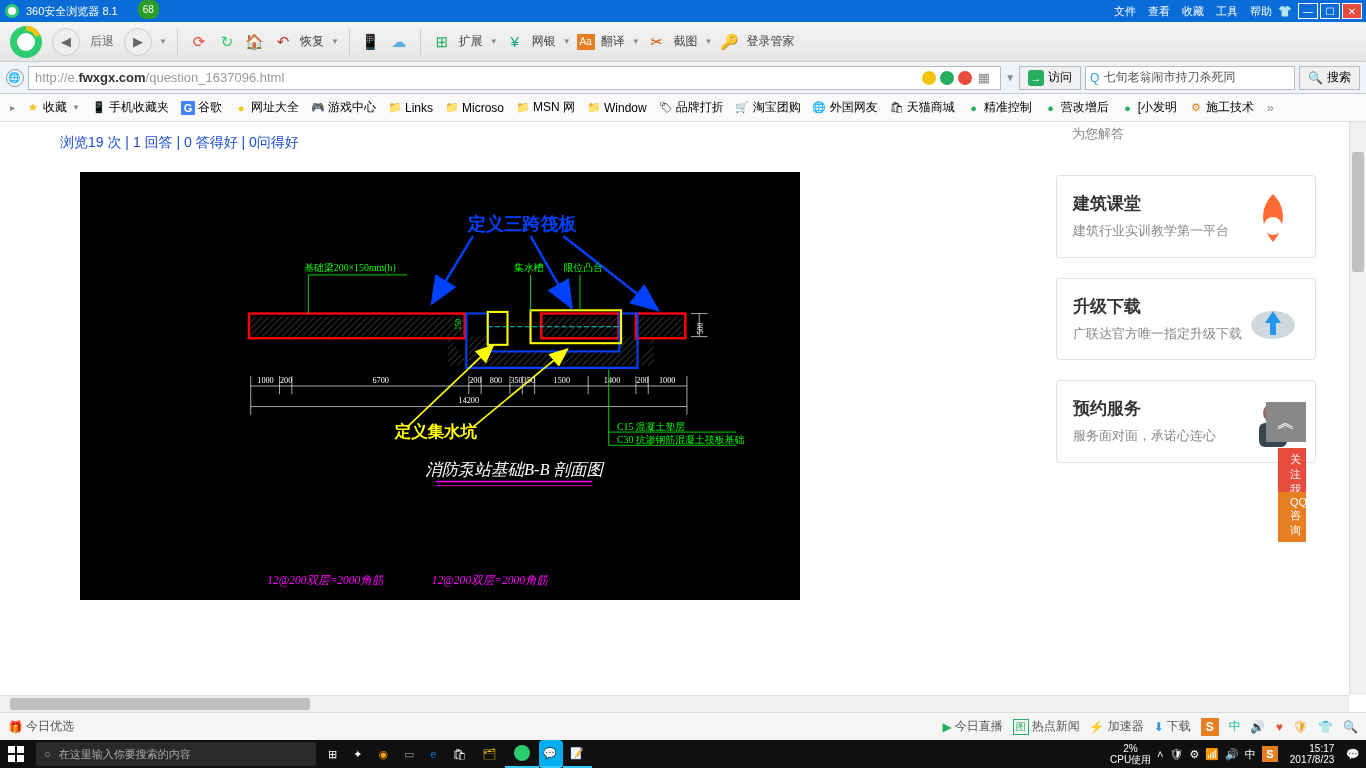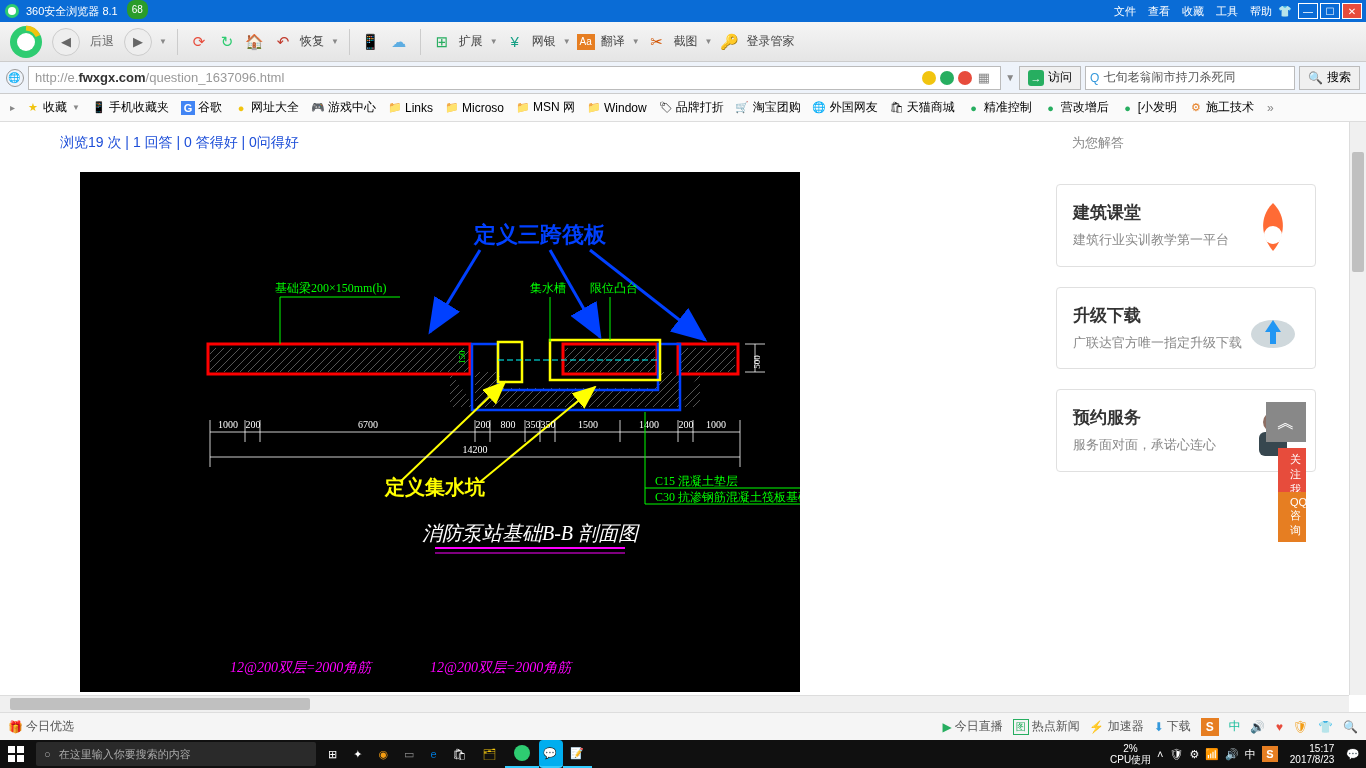--- a/index.html
+++ b/index.html
@@ -1,21 +1,21 @@
 <!DOCTYPE html>
 <html><head>
 <meta charset="utf-8">
 <style>
 * { margin: 0; padding: 0; box-sizing: border-box; font-family: "Microsoft YaHei", sans-serif; }
 body { width: 1366px; height: 768px; overflow: hidden; background: #fff; position: relative; }
 
 
 .titlebar { height: 22px; background: linear-gradient(#0a6cd6, #0a6cd6); display: flex; align-items: center; color: #fff; font-size: 11px; padding: 0 4px; }
 .titlebar .app-icon { width: 16px; height: 16px; margin-right: 6px; }
-.titlebar .badge { background: #2a9c2a; border-radius: 8px; padding: 4px 5px; font-size: 10px; margin-left: 9px; position:relative; top:-2px;}
+.titlebar .badge { background: #2a9c2a; border-radius: 8px; padding: 4px 5px; font-size: 10px; margin-left: 20px; position:relative; top:-2px;}
 .titlebar .spacer { flex: 1; }
 .titlebar .menu-item { padding: 0 6px; cursor: pointer; }
 .titlebar .win-btn { width: 20px; height: 16px; margin-left: 2px; border: 1px solid #fff; display:flex; align-items:center; justify-content:center; font-size:10px;}
 .titlebar .win-close { background: #e74c3c; }
 
 
 .toolbar1 { height: 40px; background: linear-gradient(#f5f5f5, #e5e5e5); border-bottom: 1px solid #ccc; display: flex; align-items: center; padding: 0 6px; gap: 6px; }
 .toolbar1 .big-icon { width: 40px; height: 40px; display:flex; align-items:center; justify-content:center; }
 .toolbar1 .nav-btn { width: 28px; height: 28px; border-radius: 14px; background: #eee; border:1px solid #ccc; display:flex; align-items:center; justify-content:center; font-size:13px; color:#666; cursor:pointer;}
 .toolbar1 .label { font-size: 12px; color:#666; padding: 0 4px; }
@@ -41,25 +41,25 @@
 
 
 .page { position:absolute; top:122px; left:0; right:0; bottom:56px; background:#fff; overflow:hidden;}
 .page .scrollbar-v { position:absolute; right:0; top:0; width:17px; bottom:17px; background:#f0f0f0; border-left:1px solid #ddd;}
 .page .scrollbar-v .thumb { position:absolute; left:2px; right:2px; top:30px; height:120px; background:#c0c0c0; border-radius:2px;}
 .page .scrollbar-h { position:absolute; left:0; right:17px; bottom:0; height:17px; background:#f0f0f0; border-top:1px solid #ddd;}
 .page .scrollbar-h .thumb { position:absolute; top:2px; bottom:2px; left:10px; width:300px; background:#c0c0c0; border-radius:2px;}
 
 .content-wrap { position:absolute; left:20px; top:0; right:20px; bottom:20px; }
 .stats-line { color:#1d4ed8; font-size:14px; padding: 12px 40px 10px; }
-.cad-image { position:absolute; left:60px; top:50px; width:720px; height:520px; background:#000; }
+.cad-image { position:absolute; left:60px; top:50px; width:720px; height:428px; background:#000; }
 .cad-svg { width:100%; height:100%;}
 
 
-.sidebar { position:absolute; right:30px; top:12px; width:260px;}
+.sidebar { position:absolute; right:30px; top:3px; width:260px;}
 .card { border:1px solid #e0e0e0; border-radius:4px; margin-bottom:20px; padding:16px; background:#fff; position:relative; min-height:80px;}
 .card h3 { font-size:17px; font-weight:600; color:#333; margin-bottom:6px;}
 .card p { font-size:13px; color:#888; line-height:1.5;}
 .card .card-ico { position:absolute; right:14px; top:14px; width:56px; height:56px;}
 .top-btn { position:absolute; right:40px; top:280px; width:40px; height:40px; background:#888; color:#fff; display:flex; align-items:center; justify-content:center; font-size:18px; cursor:pointer;}
 .float-tag { position:absolute; right:40px; width:28px; padding:4px 12px; font-size:11px; color:#fff; cursor:pointer;}
 .float-tag.t1 { top:326px; background:#e74c3c;}
 .float-tag.t2 { top:370px; background:#e67e22;}
 
 

